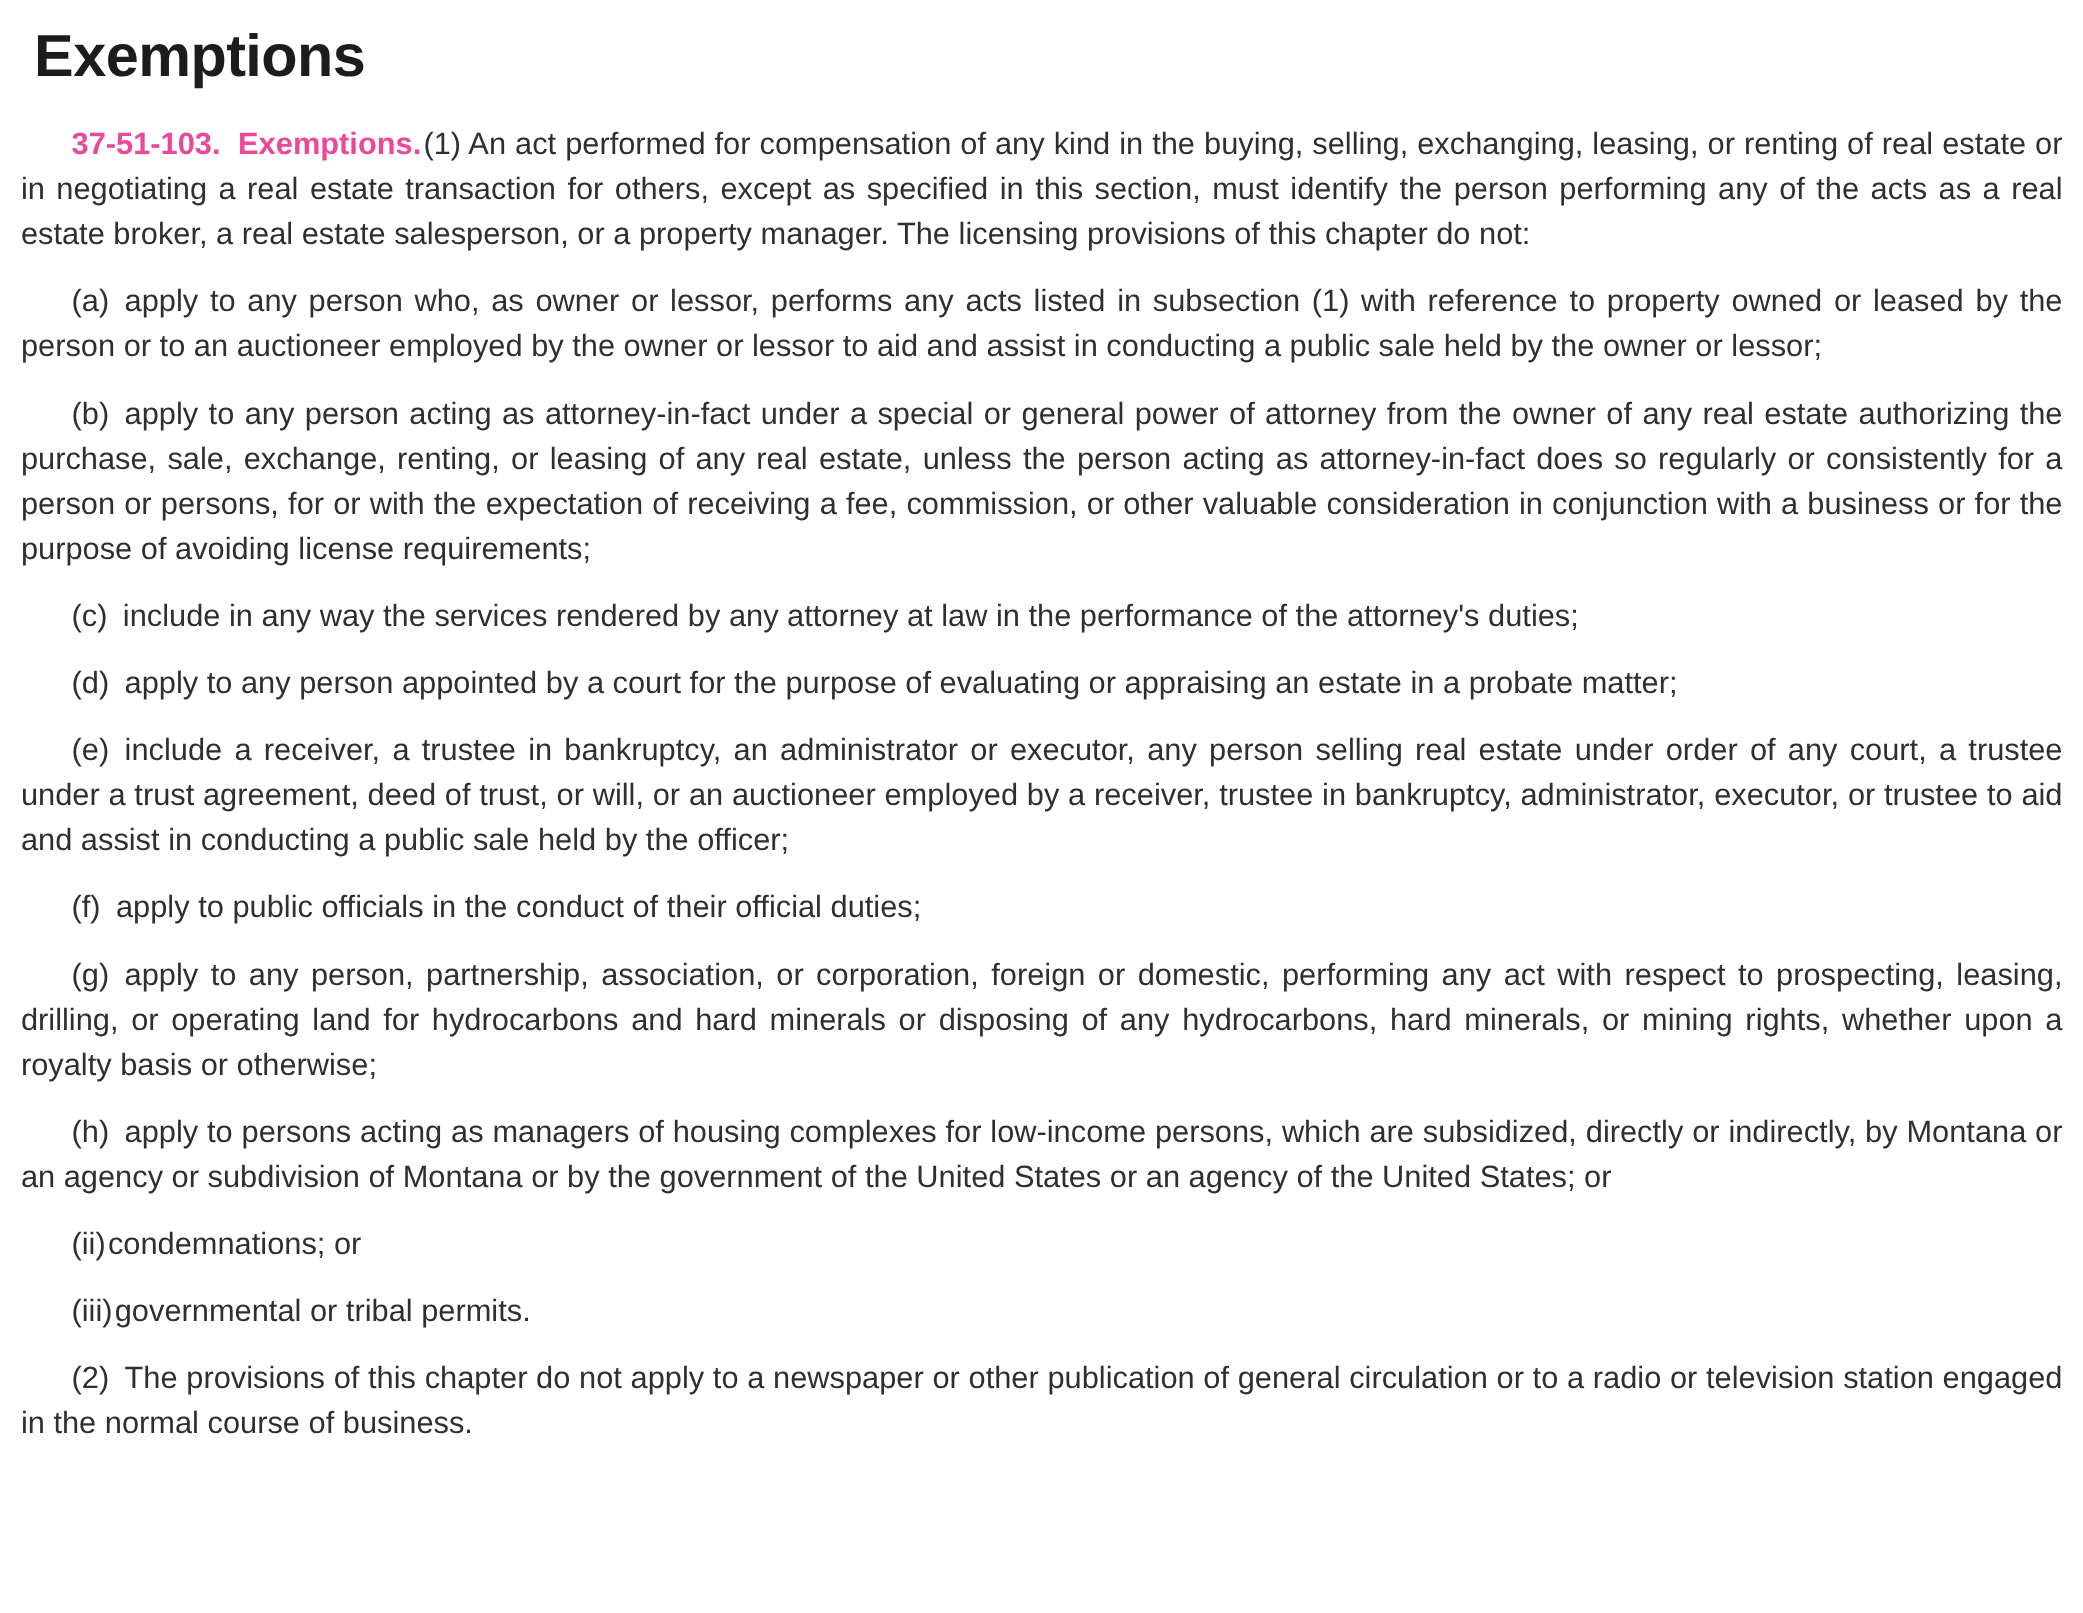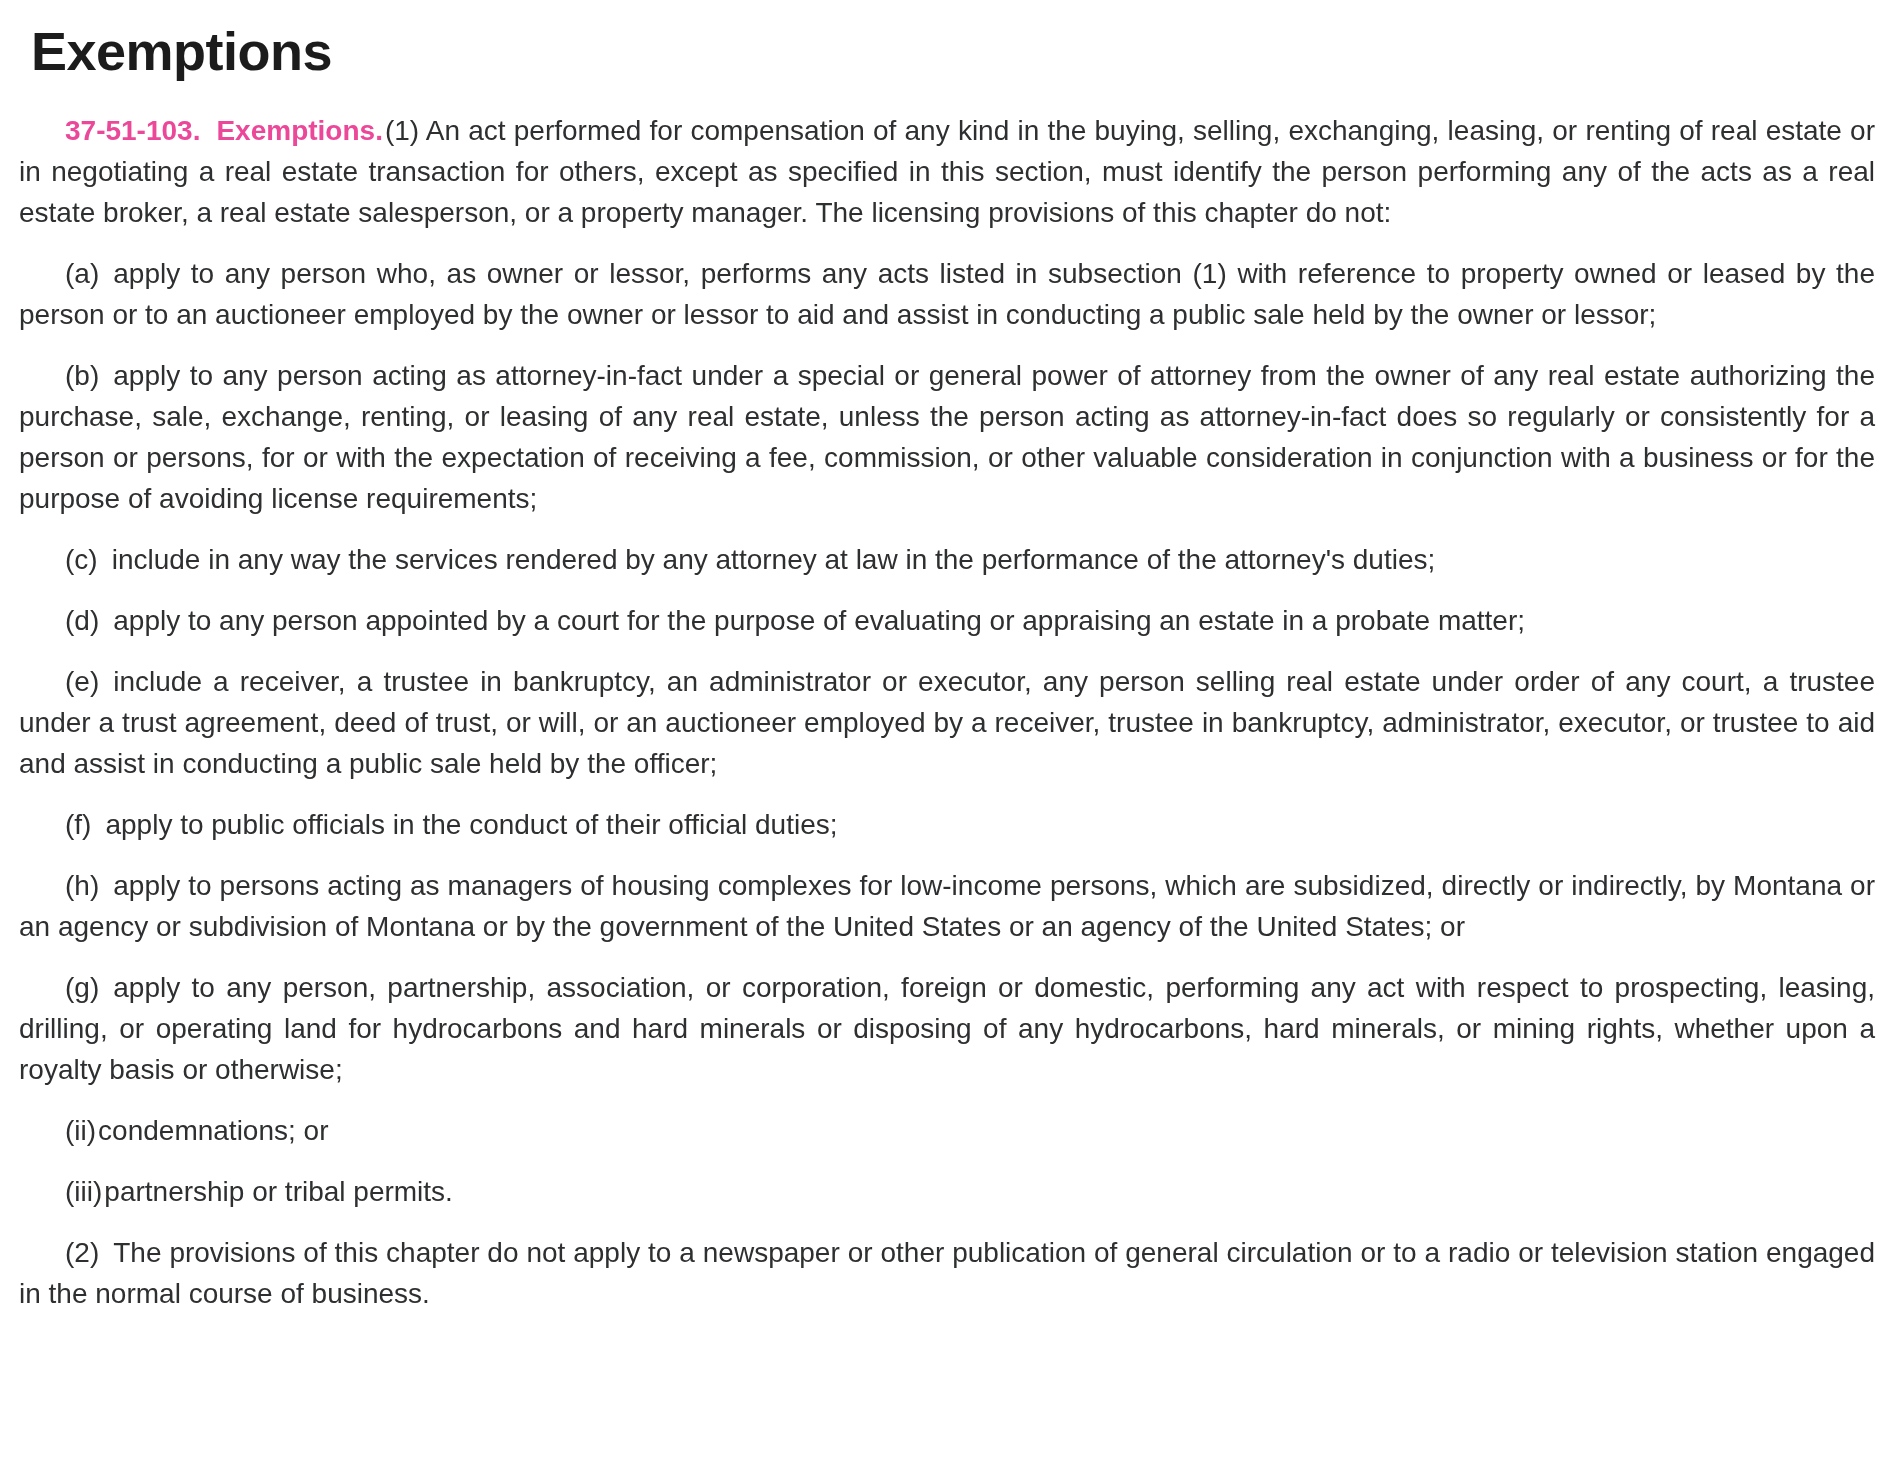--- a/index.html
+++ b/index.html
@@ -75,34 +75,34 @@
 
   <p class="para">
     <span class="lbl lbl-wide">(e)</span><span>include a receiver, a trustee in bankruptcy, an administrator or executor, any person selling real estate under order of any court, a trustee under a trust agreement, deed of trust, or will, or an auctioneer employed by a receiver, trustee in bankruptcy, administrator, executor, or trustee to aid and assist in conducting a public sale held by the officer;</span>
   </p>
 
   <p class="para">
     <span class="lbl lbl-wide">(f)</span><span>apply to public officials in the conduct of their official duties;</span>
   </p>
 
   <p class="para">
-    <span class="lbl lbl-wide">(h)</span><span>apply to persons acting as managers of housing complexes for low-income persons, which are subsidized, directly or indirectly, by Montana or an agency or subdivision of Montana or by the government of the United States or an agency of the United States; or</span>
+    <span class="lbl lbl-wide">(g)</span><span>apply to any person, partnership, association, or corporation, foreign or domestic, performing any act with respect to prospecting, leasing, drilling, or operating land for hydrocarbons and hard minerals or disposing of any hydrocarbons, hard minerals, or mining rights, whether upon a royalty basis or otherwise;</span>
   </p>
 
   <p class="para">
-    <span class="lbl lbl-wide">(g)</span><span>apply to any person, partnership, association, or corporation, foreign or domestic, performing any act with respect to prospecting, leasing, drilling, or operating land for hydrocarbons and hard minerals or disposing of any hydrocarbons, hard minerals, or mining rights, whether upon a royalty basis or otherwise;</span>
+    <span class="lbl lbl-wide">(h)</span><span>apply to persons acting as managers of housing complexes for low-income persons, which are subsidized, directly or indirectly, by Montana or an agency or subdivision of Montana or by the government of the United States or an agency of the United States; or</span>
   </p>
 
 
 
   <p class="para">
     <span class="lbl lbl-narrow">(ii)</span><span>condemnations; or</span>
   </p>
 
   <p class="para">
-    <span class="lbl lbl-narrow">(iii)</span><span>partnership or tribal permits.</span>
+    <span class="lbl lbl-narrow">(iii)</span><span>governmental or tribal permits.</span>
   </p>
 
   <p class="para">
     <span class="lbl lbl-wide">(2)</span><span>The provisions of this chapter do not apply to a newspaper or other publication of general circulation or to a radio or television station engaged in the normal course of business.</span>
   </p>
 
 </main>
 
 </body></html>

